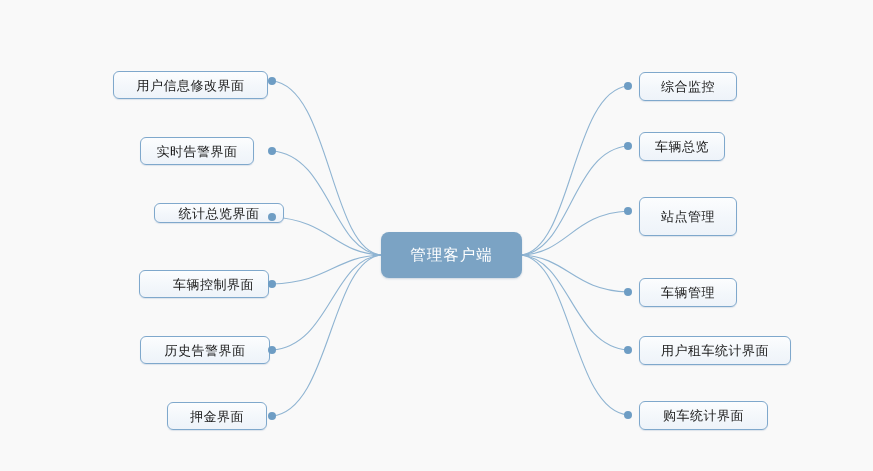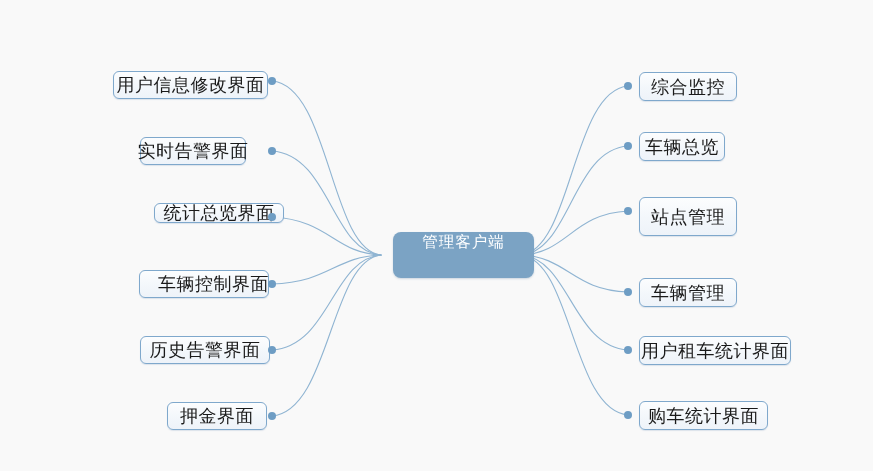--- a/index.html
+++ b/index.html
@@ -32,35 +32,36 @@
   .node {
     position: absolute;
     box-sizing: border-box;
     display: flex;
     align-items: center;
     justify-content: center;
     border: 1px solid #7fa8cc;
     border-radius: 6px;
     background: linear-gradient(180deg, #fcfdfe 0%, #f3f7fb 55%, #eef3f9 100%);
     color: #1a1a1a;
-    font-size: 18px;
+    font-size: 13px;
     line-height: 1;
     letter-spacing: 0.5px;
     white-space: nowrap;
     box-shadow: 0 1px 1px rgba(90,130,170,0.18);
   }
   .node-label {
     pointer-events: none;
   }
   .center-node {
     position: absolute;
     box-sizing: border-box;
     display: flex;
+    align-items: center;
     justify-content: center;
-    left: 393px;
+    left: 381px;
     top: 232px;
     width: 141px;
     height: 46px;
     border-radius: 8px;
     background: #7ba3c4;
     color: #ffffff;
     font-size: 15.5px;
     letter-spacing: 1px;
     white-space: nowrap;
     box-shadow: 0 1px 2px rgba(70,110,150,0.25);
@@ -94,21 +95,21 @@
     </svg>
 
   <div class="center-node">
     <span class="node-label">管理客户端</span>
   </div>
 
   <div id="left-nodes">
       <div class="node" style="left: 113px; top: 71px; width: 155px; height: 28px;">
         <span class="node-label">用户信息修改界面</span>
       </div>
-      <div class="node" style="left: 140px; top: 137px; width: 106px; height: 28px;">
+      <div class="node" style="left: 140px; top: 137px; width: 114px; height: 28px;">
         <span class="node-label">实时告警界面</span>
       </div>
       <div class="node" style="left: 154px; top: 203px; width: 130px; height: 20px;">
         <span class="node-label">统计总览界面</span>
       </div>
       <div class="node" style="left: 139px; top: 270px; width: 130px; height: 28px; padding-left: 19px;">
         <span class="node-label">车辆控制界面</span>
       </div>
       <div class="node" style="left: 140px; top: 336px; width: 130px; height: 28px; align-items: center;">
         <span class="node-label">历史告警界面</span>

